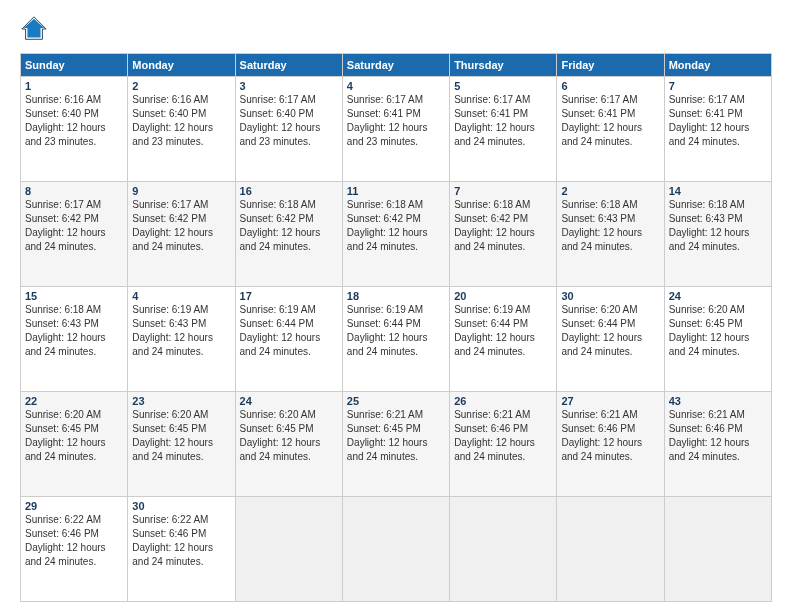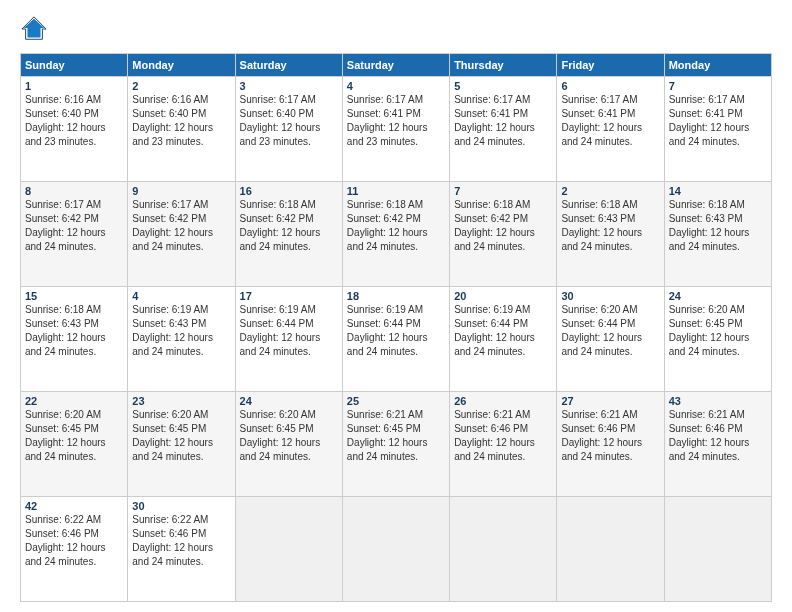--- a/index.html
+++ b/index.html
@@ -355,21 +355,21 @@
         <span class="day-number">43</span>
         <div class="day-info">
           Sunrise: 6:21 AM<br>
           Sunset: 6:46 PM<br>
           Daylight: 12 hours and 24 minutes.
         </div>
       </td>
         </tr>
         <tr>
           <td>
-        <span class="day-number">42</span>
+        <span class="day-number">29</span>
         <div class="day-info">
           Sunrise: 6:22 AM<br>
           Sunset: 6:46 PM<br>
           Daylight: 12 hours and 24 minutes.
         </div>
       </td>
           <td>
         <span class="day-number">30</span>
         <div class="day-info">
           Sunrise: 6:22 AM<br>

